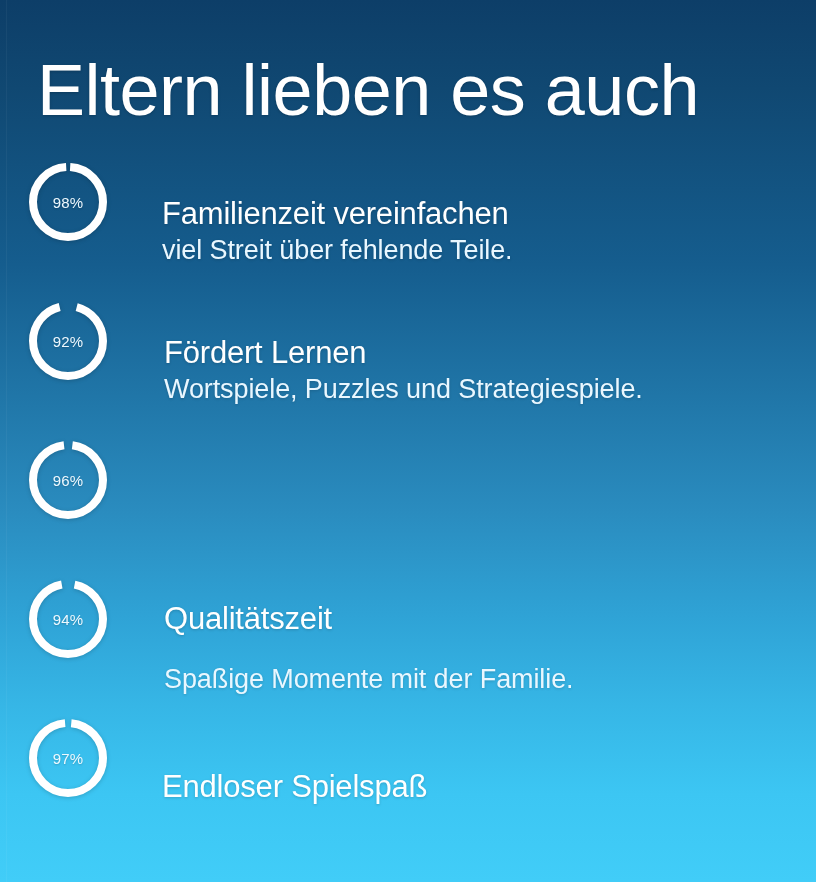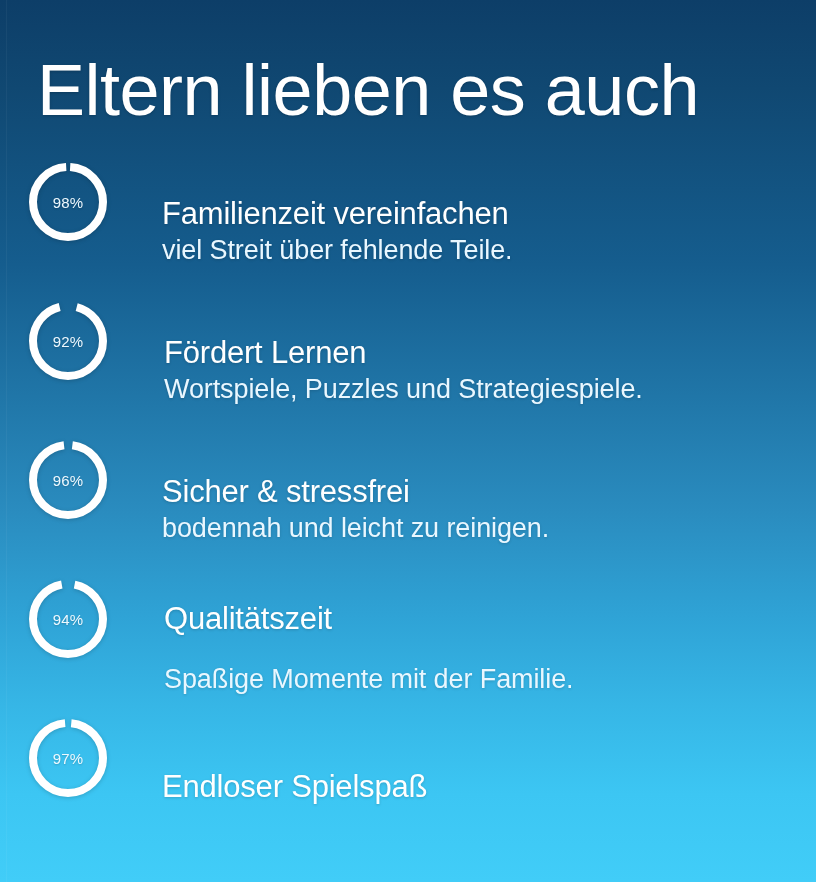--- a/index.html
+++ b/index.html
@@ -182,24 +182,20 @@
       </div>
     </div>
 
     <div class="row">
       <div class="gauge">
         <svg viewBox="0 0 80 80">
           <circle class="arc" cx="40" cy="40" r="35" transform="rotate(-90 40 40)" stroke-dasharray="211.12 8.80" stroke-dashoffset="-4.40"></circle>
         </svg>
         <div class="pct">96%</div>
       </div>
-      <div class="texts">
-        <div class="row-title">Sicher &amp; stressfrei</div>
-        <div class="row-sub">bodennah und leicht zu reinigen.</div>
-      </div>
     </div>
 
     <div class="row">
       <div class="gauge">
         <svg viewBox="0 0 80 80">
           <circle class="arc" cx="40" cy="40" r="35" transform="rotate(-90 40 40)" stroke-dasharray="206.72 13.19" stroke-dashoffset="-6.60"></circle>
         </svg>
         <div class="pct">94%</div>
       </div>
       <div class="texts">

